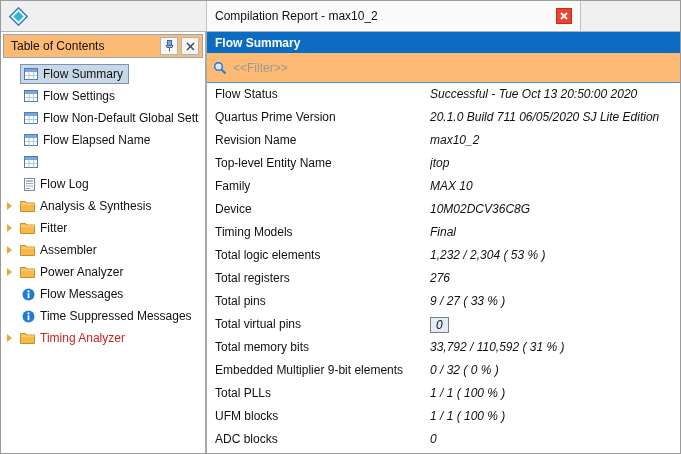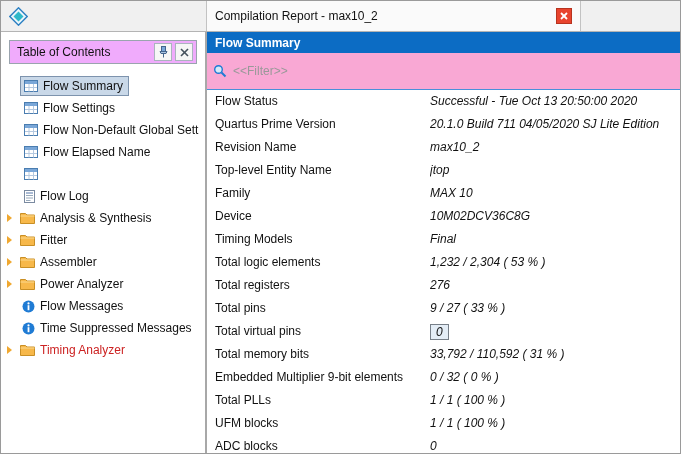--- a/index.html
+++ b/index.html
@@ -12,39 +12,39 @@
   .logo { margin-left:8px; flex:0 0 auto; }
   .tab { margin-left:178px; width:375px; height:100%; background:#fafafa; border-left:1px solid #c2c2c2; border-right:1px solid #c2c2c2; display:flex; align-items:center; padding:0 8px; gap:12px; }
   .tab-title { flex:1; white-space:nowrap; overflow:hidden; }
   .tab-close { width:16px; height:16px; background:#e8442e; border:1px solid #b8331f; display:flex; align-items:center; justify-content:center; cursor:default; }
 
   
   .main { flex:1; display:flex; min-height:0; }
 
   
   .toc { width:206px; flex:0 0 auto; background:#ffffff; border-right:2px solid #a8a8a8; display:flex; flex-direction:column; min-height:0; }
-  .toc-header { height:24px; flex:0 0 auto; margin:8px; background:#f0abfc; border:1px solid #9aa4ae; display:flex; align-items:center; padding:0 3px 0 7px; gap:3px; }
+  .toc-header { height:24px; flex:0 0 auto; margin:2px; background:#fdba74; border:1px solid #9aa4ae; display:flex; align-items:center; padding:0 3px 0 7px; gap:3px; }
   .toc-title { flex:1; white-space:nowrap; overflow:hidden; }
   .hdr-btn { width:18px; height:18px; border:1px solid #aab4be; background:#f6f6f6; display:flex; align-items:center; justify-content:center; }
   .tree { flex:1; overflow:hidden; padding-top:3px; }
   .tree-item { height:22px; display:flex; align-items:center; padding-left:6px; white-space:nowrap; }
   .ind-a { width:14px; flex:0 0 auto; }
   .ind-b { width:12px; flex:0 0 auto; }
   .chev { width:10px; flex:0 0 auto; display:flex; align-items:center; }
   .chev::before { content:""; width:0; height:0; border-top:4px solid transparent; border-bottom:4px solid transparent; border-left:5px solid #f0a830; }
   .content { display:flex; align-items:center; gap:5px; padding:2px 5px 2px 3px; }
   .sel .content { background:#c9d8e8; outline:1px solid #7d93ad; }
   .lbl { white-space:nowrap; }
   .red .lbl { color:#cc2222; }
   .ic { flex:0 0 auto; }
 
   
   .report { flex:1; min-width:0; background:#ffffff; display:flex; flex-direction:column; }
   .report-header { height:21px; flex:0 0 auto; background:#0c6cc4; color:#ffffff; font-weight:bold; display:flex; align-items:center; padding:0 8px; }
-  .filter-row { height:37px; flex:0 0 auto; display:flex; align-items:center; gap:6px; padding:0 6px; background:#f9a8d4; border-bottom:1px solid #4a90d9; }
+  .filter-row { height:30px; flex:0 0 auto; display:flex; align-items:center; gap:6px; padding:0 6px; background:#fdba74; border-bottom:1px solid #4a90d9; }
   .filter-input { border:none; outline:none; background:transparent; font-family:"Liberation Sans", sans-serif; font-size:12px; color:#666; width:200px; }
   .filter-input::placeholder { color:#999; }
   .rows { flex:1; overflow:hidden; padding-top:4px; }
   .row { height:23px; display:flex; align-items:flex-start; padding:0 8px; }
   .row .label { width:215px; flex:0 0 auto; white-space:nowrap; overflow:hidden; }
   .row .value { flex:1; white-space:nowrap; overflow:hidden;font-style:italic; }
   .focus-box { display:inline-block; border:1px solid #777f88; background:#e4edf6; padding:0 5px; min-width:14px; }
 </style>
 </head>
 <body>
@@ -265,21 +265,21 @@
         <input class="filter-input" type="text" placeholder="&lt;&lt;Filter&gt;&gt;" style="">
       </div>
 
       <div class="rows">
         <div class="row">
           <span class="label">Flow Status</span>
           <span class="value">Successful - Tue Oct 13 20:50:00 2020</span>
         </div>
         <div class="row">
           <span class="label">Quartus Prime Version</span>
-          <span class="value">20.1.0 Build 711 04/05/2020 SJ Lite Edition</span>
+          <span class="value">20.1.0 Build 711 06/05/2020 SJ Lite Edition</span>
         </div>
         <div class="row">
           <span class="label">Revision Name</span>
           <span class="value">max10_2</span>
         </div>
         <div class="row">
           <span class="label">Top-level Entity Name</span>
           <span class="value">jtop</span>
         </div>
         <div class="row">

